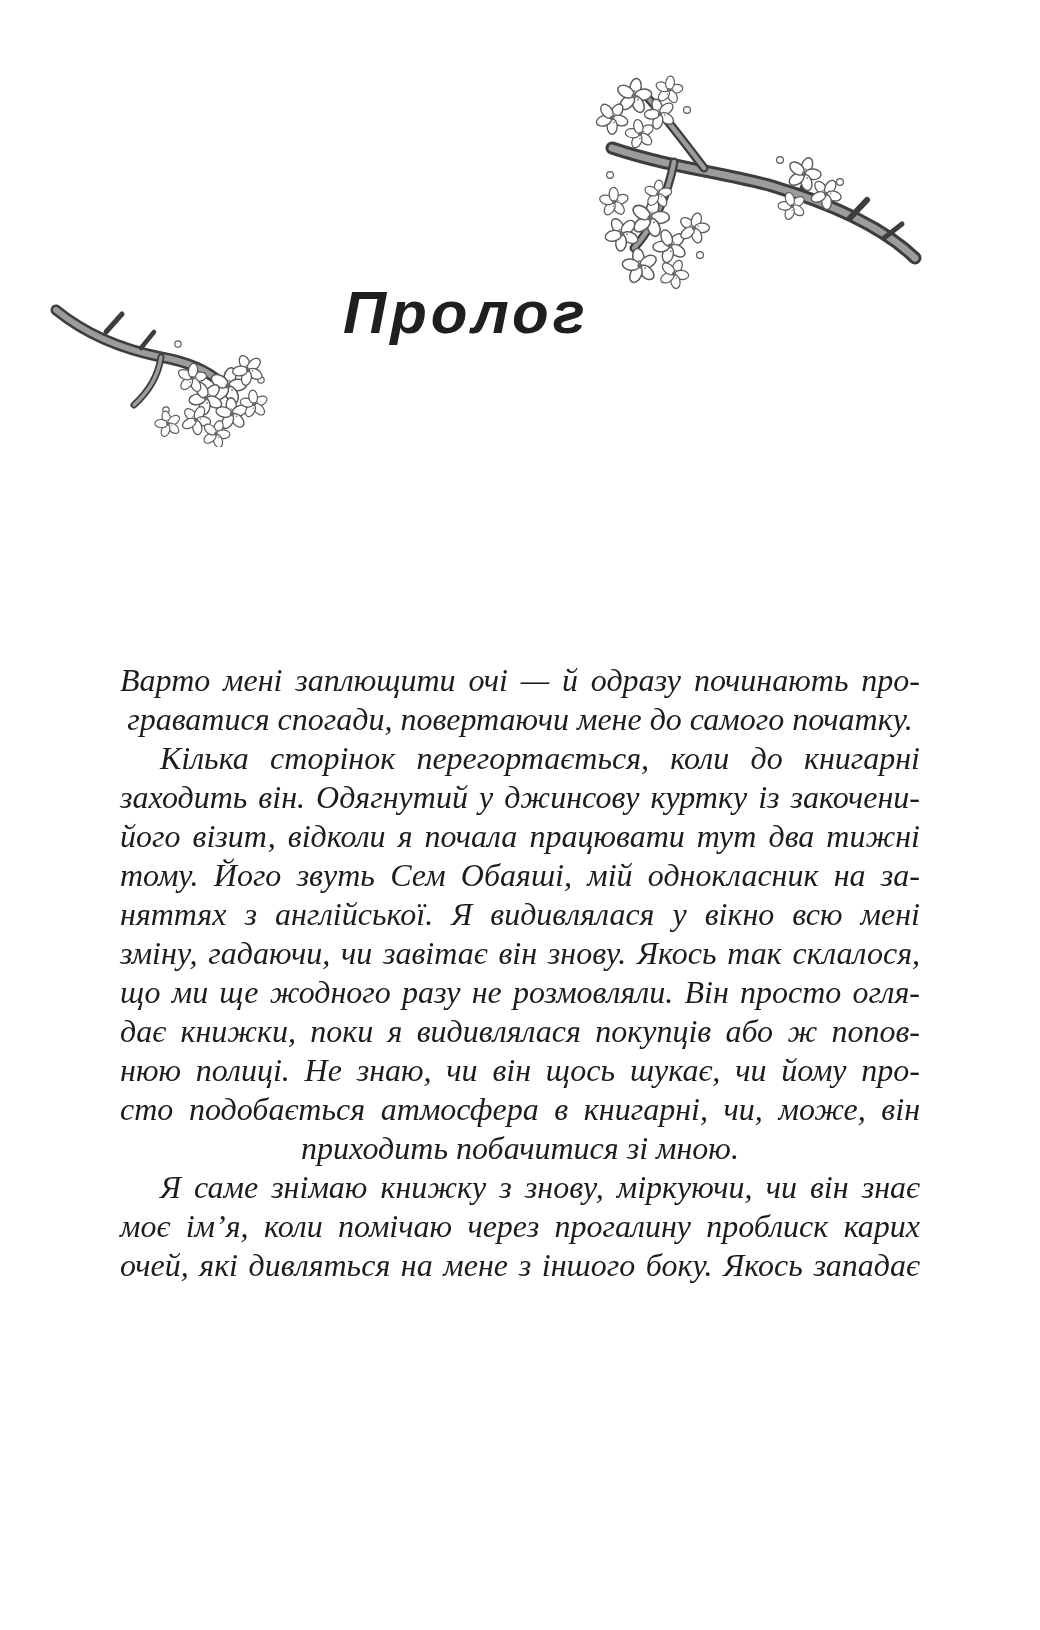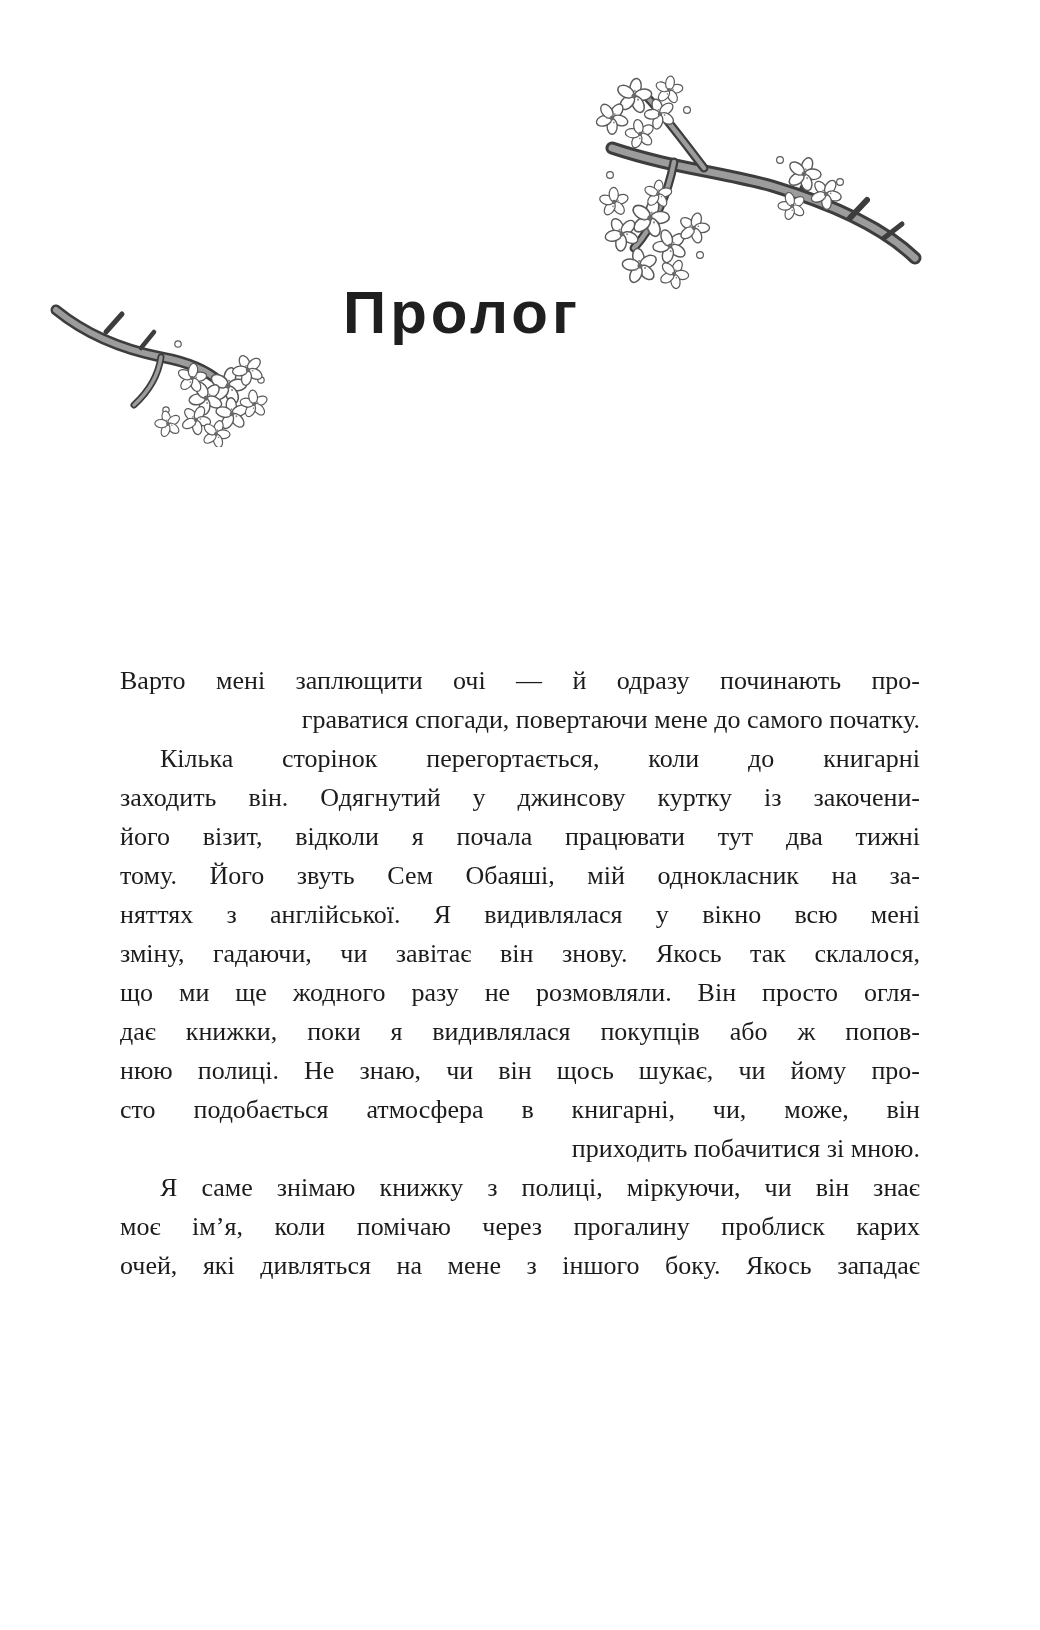--- a/index.html
+++ b/index.html
@@ -4,20 +4,21 @@
 <style>
   html, body { margin: 0; padding: 0; background: #ffffff; }
   .page {
     position: relative;
     width: 1040px;
     height: 1630px;
     background: #ffffff;
     font-family: "Liberation Serif", serif;
     color: #1c1c1c;
     overflow: hidden;
+    font-style: italic;
   }
   .chapter-title {
     position: absolute;
     left: 343px;
     top: 278px;
     font-family: "Liberation Sans", sans-serif;
     font-weight: bold;
     font-size: 60px;
     letter-spacing: 4px;
     color: #1f1f1f;
@@ -35,25 +36,25 @@
     left: 46px;
     top: 292px;
     width: 230px;
     height: 155px;
   }
   .text-block {
     position: absolute;
     left: 120px;
     top: 661px;
     width: 800px;
-    font-size: 26px;
+    font-size: 32px;
     line-height: 39px;
     color: #1c1c1c;
   }
-  .line { text-align: right; }
+  .line { text-align: center; }
   .line.justified { text-align: justify; text-align-last: justify; }
   .line.indent { text-indent: 40px; }
 </style>
 </head>
 <body>
 
 <div class="page">
 
   <svg class="deco-top-right" viewBox="0 0 375 225" xmlns="http://www.w3.org/2000/svg">
     <defs>
@@ -146,18 +147,18 @@
       <div class="line justified">заходить він. Одягнутий у джинсову куртку із закочени-</div>
       <div class="line justified">його візит, відколи я почала працювати тут два тижні</div>
       <div class="line justified">тому. Його звуть Сем Обаяші, мій однокласник на за-</div>
       <div class="line justified">няттях з англійської. Я видивлялася у вікно всю мені</div>
       <div class="line justified">зміну, гадаючи, чи завітає він знову. Якось так склалося,</div>
       <div class="line justified">що ми ще жодного разу не розмовляли. Він просто огля-</div>
       <div class="line justified">дає книжки, поки я видивлялася покупців або ж попов-</div>
       <div class="line justified">нюю полиці. Не знаю, чи він щось шукає, чи йому про-</div>
       <div class="line justified">сто подобається атмосфера в книгарні, чи, може, він</div>
       <div class="line">приходить побачитися зі мною.</div>
-      <div class="line indent justified">Я саме знімаю книжку з полиці, міркуючи, чи він знає</div>
+      <div class="line indent justified">Я саме знімаю книжку з знову, міркуючи, чи він знає</div>
       <div class="line justified">моє ім’я, коли помічаю через прогалину проблиск карих</div>
       <div class="line justified">очей, які дивляться на мене з іншого боку. Якось западає</div>
     </div>
 
 </div>
 
 </body></html>

